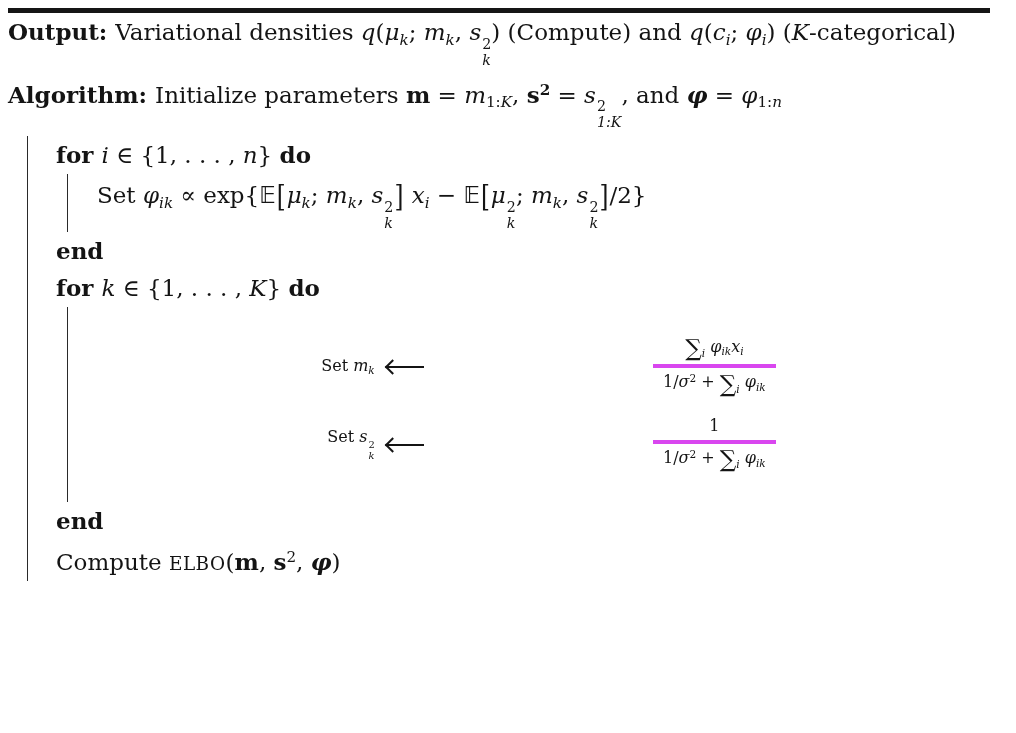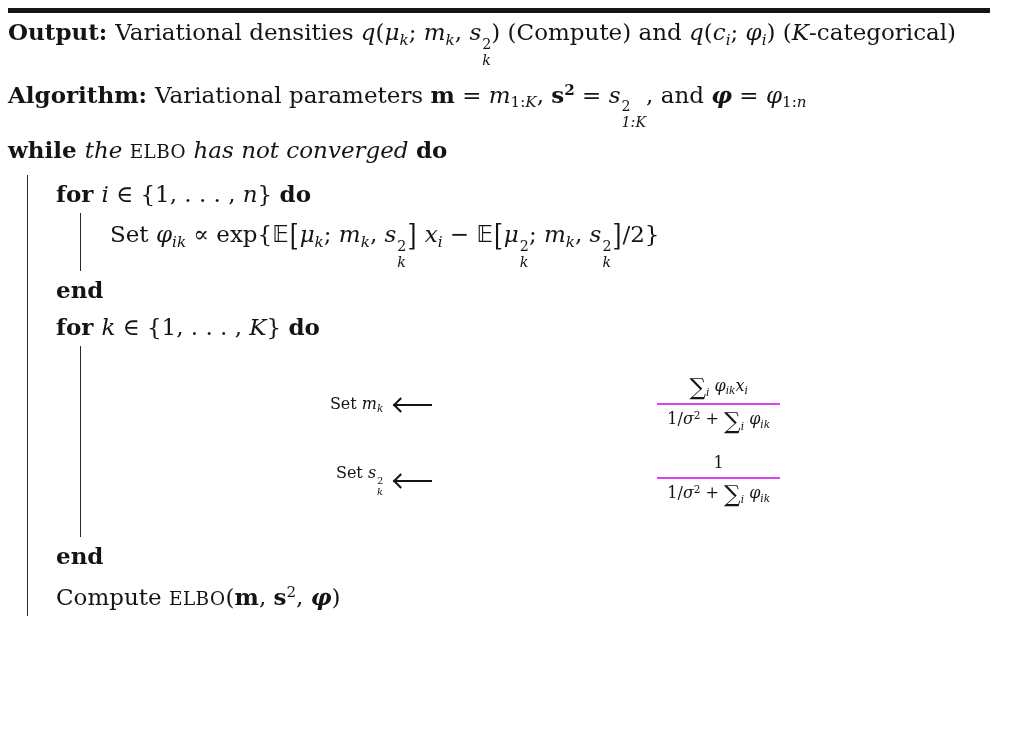--- a/index.html
+++ b/index.html
@@ -24,54 +24,53 @@
   .sup{font-size:0.66em;vertical-align:0.5em;}
   .br{display:inline-block;transform:scaleY(1.32);margin:0 1px;}
   .ss{display:inline-flex;flex-direction:column;align-items:flex-start;
       font-size:0.62em;line-height:1.12;vertical-align:-0.62em;margin-left:1px;}
   .ss .ss-sup{font-style:normal;}
   .ss .ss-sub{font-style:italic;}
   .sum{font-size:1.45em;line-height:0.8;vertical-align:-0.18em;}
   .sumwrap .sub{vertical-align:-0.5em;}
   
   .body1{border-left:1.7px solid #2a2a2a;margin:5px 0 4px 19px;padding-left:28px;}
-  .body2{border-left:1.5px solid #2a2a2a;margin-left:24px;padding-left:29px;}
+  .body2{border-left:1.5px solid #2a2a2a;margin-left:11px;padding-left:29px;}
   .body2.eqs{padding-top:30px;padding-bottom:30px;}
   
   .eqgrid{display:grid;grid-template-columns:auto auto auto;align-items:center;
           row-gap:20px;margin-left:10px;font-size:16px;}
   .eq-lhs{justify-self:end;white-space:nowrap;}
   .eq-rhs{justify-self:start;white-space:nowrap;}
   .frac{display:inline-block;text-align:center;vertical-align:middle;}
   .frac .num{display:block;padding:0 10px 4px;line-height:1.25;}
-  .frac .den{display:block;border-top:2px solid #d946ef;padding:4px 10px 0;line-height:1.25;}
+  .frac .den{display:block;border-top:4px solid #d946ef;padding:4px 10px 0;line-height:1.25;}
   
   .arrowcell{padding:0 14px 0 10px;}
   .arrow{display:inline-block;position:relative;width:40px;height:18px;vertical-align:middle;}
   .arrow::before{content:"";position:absolute;left:1px;top:8px;width:38px;height:2px;background:#141414;}
   .arrow::after{content:"";position:absolute;left:2px;top:9px;width:9px;height:9px;
     border-left:2px solid #141414;border-bottom:2px solid #141414;
     transform:translateY(-50%) rotate(45deg);}
 </style>
 </head>
 <body>
 
 <div class="algo">
   <div class="rule top"></div>
   <div class="rule mid"></div>
 
   <div class="line"><span class="b">Output: </span><span>Variational densities </span><span class="i">q</span><span>(</span><span class="i">μ</span><span class="i sub">k</span><span>; </span><span class="i">m</span><span class="i sub">k</span><span>, </span><span class="i">s</span><span class="ss">
         <span class="ss-sup">2</span>
         <span class="ss-sub">k</span>
       </span><span>) (Compute) and </span><span class="i">q</span><span>(</span><span class="i">c</span><span class="i sub">i</span><span>; </span><span class="i">φ</span><span class="i sub">i</span><span>) (</span><span class="i">K</span><span>-categorical)</span></div>
-  <div class="line tall"><span class="b">Algorithm: </span><span>Variational parameters </span><span class="b">m</span><span> = </span><span class="i">m</span><span class="sub">1:</span><span class="i sub">K</span><span>, </span><span class="b">s</span><span class="b sup">2</span><span> = </span><span class="i">s</span><span class="ss">
+  <div class="line tall"><span class="b">Algorithm: </span><span>Initialize parameters </span><span class="b">m</span><span> = </span><span class="i">m</span><span class="sub">1:</span><span class="i sub">K</span><span>, </span><span class="b">s</span><span class="b sup">2</span><span> = </span><span class="i">s</span><span class="ss">
         <span class="ss-sup">2</span>
         <span class="ss-sub">1:K</span>
       </span><span>, and </span><span class="bi">φ</span><span> = </span><span class="i">φ</span><span class="sub">1:</span><span class="i sub">n</span></div>
-  <div class="line"><span class="b">while </span><span class="i">the </span><span class="sc">ELBO</span><span class="i"> has not converged </span><span class="b">do</span></div>
 
   <div class="body1">
     <div class="line"><span class="b">for </span><span class="i">i</span><span> ∈ {1, . . . , </span><span class="i">n</span><span>} </span><span class="b">do</span></div>
     <div class="body2">
       <div class="line tall"><span>Set </span><span class="i">φ</span><span class="i sub">ik</span><span> ∝ exp{</span><span class="bb">𝔼</span><span class="br">[</span><span class="i">μ</span><span class="i sub">k</span><span>; </span><span class="i">m</span><span class="i sub">k</span><span>, </span><span class="i">s</span><span class="ss">
             <span class="ss-sup">2</span>
             <span class="ss-sub">k</span>
           </span><span class="br">]</span><span class="i"> x</span><span class="i sub">i</span><span> − </span><span class="bb">𝔼</span><span class="br">[</span><span class="i">μ</span><span class="ss">
             <span class="ss-sup">2</span>
             <span class="ss-sub">k</span>

